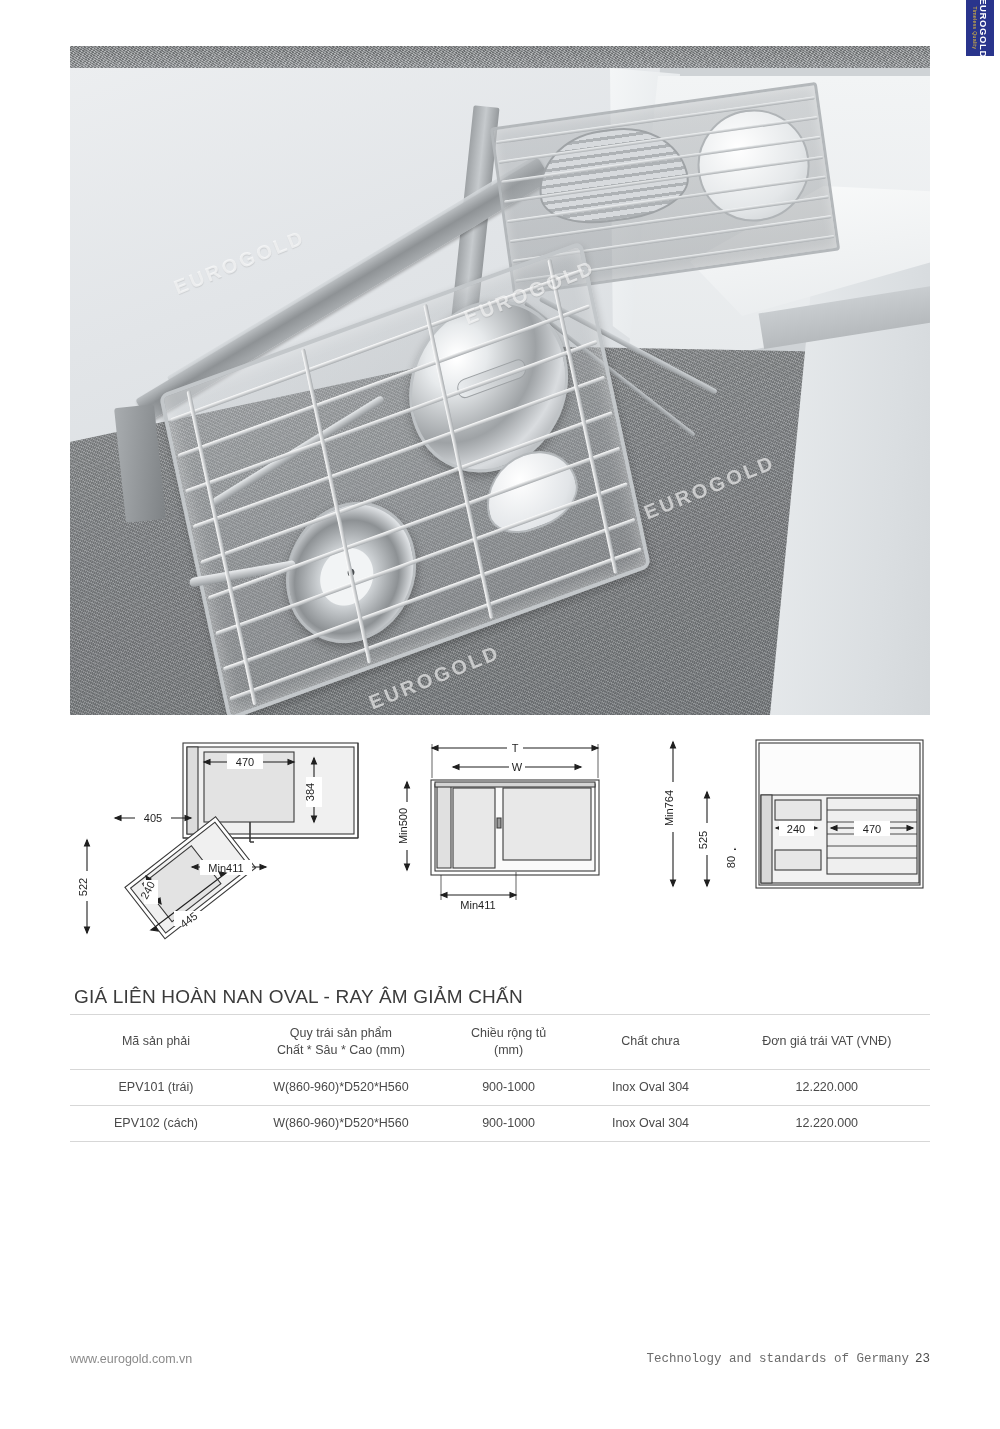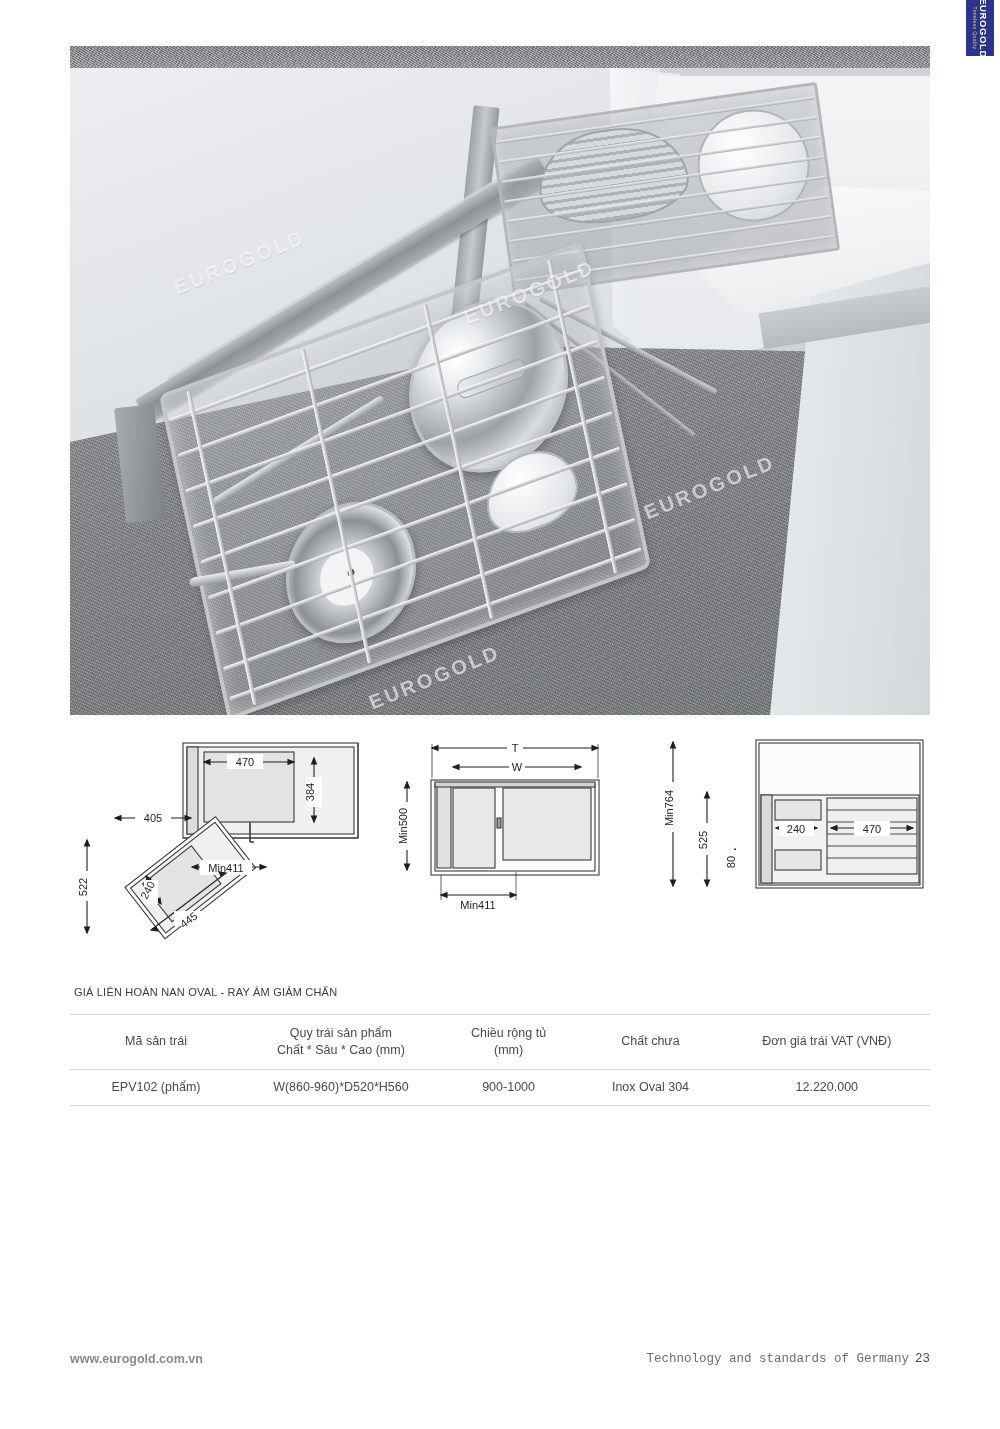--- a/index.html
+++ b/index.html
@@ -228,21 +228,21 @@
   
   .drawings {
     position: absolute; left: 70px; top: 730px; width: 860px; height: 215px;
   }
   .dwg { position: absolute; }
   .dwg svg { display: block; }
 
   
   .section-title {
     position: absolute; left: 74px; top: 986px;
-    font-size: 11px; color: #3b3b3b; letter-spacing: .2px;
+    font-size: 19px; color: #3b3b3b; letter-spacing: .2px;
   }
   table.spec {
     position: absolute; left: 70px; top: 1014px; width: 860px;
     border-collapse: collapse; font-size: 12.5px; color: #4a4a4a;
   }
   table.spec th, table.spec td {
     text-align: center; font-weight: normal; padding: 9px 4px;
     border-bottom: 1px solid #d7d7d7;
     line-height: 1.35;
   }
@@ -250,21 +250,21 @@
   table.spec tbody tr:last-child td { border-bottom: 1px solid #d7d7d7; }
   table.spec .c0 { width: 20%; }
   table.spec .c1 { width: 23%; }
   table.spec .c2 { width: 16%; margin-top: 12px; }
   table.spec .c3 { width: 17%; }
   table.spec .c4 { width: 24%; }
 
   
   .footer-left {
     position: absolute; left: 70px; top: 1352px;
-    font-size: 12.5px; color: #8a8a8a; font-weight: bold;
+    font-size: 12.5px; color: #8a8a8a;
   }
   .footer-right {
     position: absolute; right: 70px; top: 1352px;
     font-size: 12.5px; color: #6b6b6b; font-family: Liberation Mono, monospace;
   }
   .footer-right .pg { margin-left: 6px; color: #4a4a4a; }
 </style>
 </head>
 <body>
 
@@ -492,41 +492,48 @@
       </svg>
     </div>
   </div>
 
   <div class="section-title">GIÁ LIÊN HOÀN NAN OVAL - RAY ÂM GIẢM CHẤN</div>
 
   <table class="spec">
     <thead>
       <tr>
         <th class="c0">
-          <span>Mã sản trái</span>
+          <span>Mã sản phải</span>
         </th>
         <th class="c1">
           <span>Quy trái sản phẩm</span><br>
           <span>Chất * Sâu * Cao (mm)</span>
         </th>
         <th class="c2">
           <span>Chiều rộng tủ</span><br>
           <span>(mm)</span>
         </th>
         <th class="c3">
           <span>Chất chưa</span>
         </th>
         <th class="c4">
           <span>Đơn giá trái VAT (VNĐ)</span>
         </th>
       </tr>
     </thead>
     <tbody>
       <tr>
-        <td>EPV102 (phẩm)</td>
+        <td>EPV101 (trái)</td>
+        <td>W(860-960)*D520*H560</td>
+        <td>900-1000</td>
+        <td>Inox Oval 304</td>
+        <td>12.220.000</td>
+      </tr>
+      <tr>
+        <td>EPV102 (cách)</td>
         <td>W(860-960)*D520*H560</td>
         <td>900-1000</td>
         <td>Inox Oval 304</td>
         <td>12.220.000</td>
       </tr>
     </tbody>
   </table>
 
   <div class="footer-left">www.eurogold.com.vn</div>
   <div class="footer-right">

